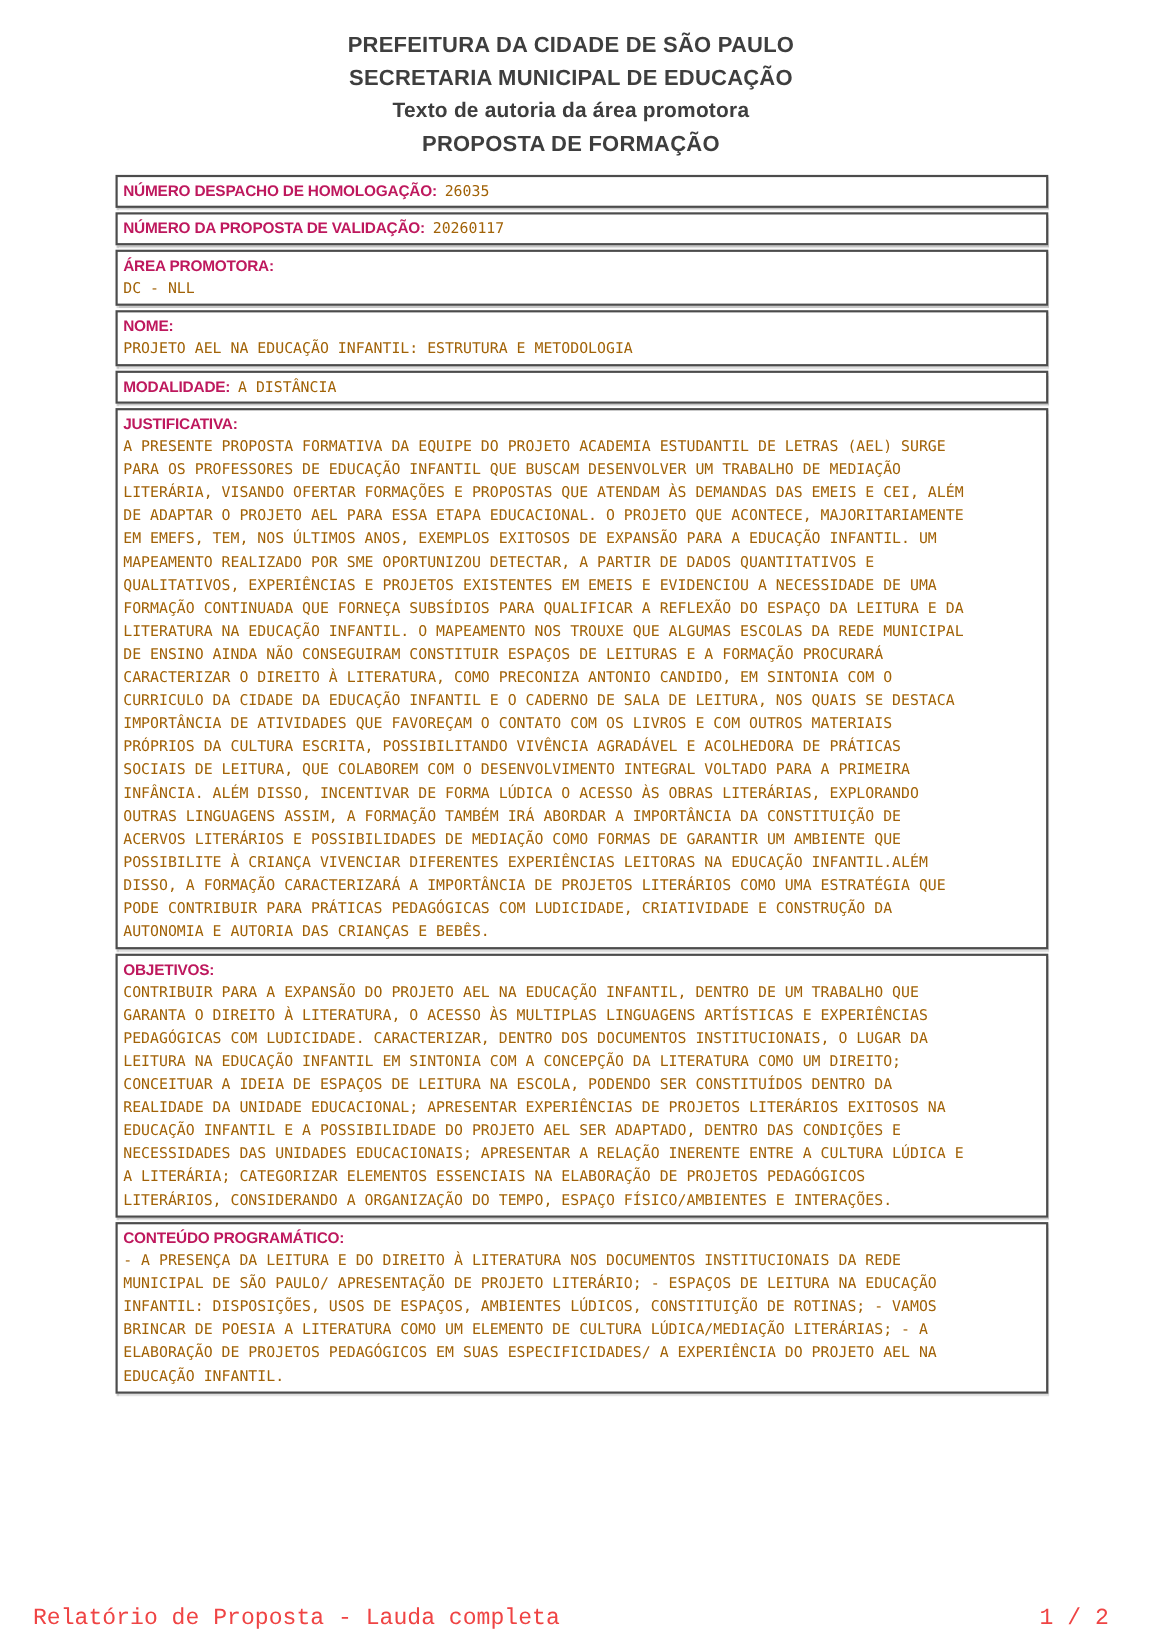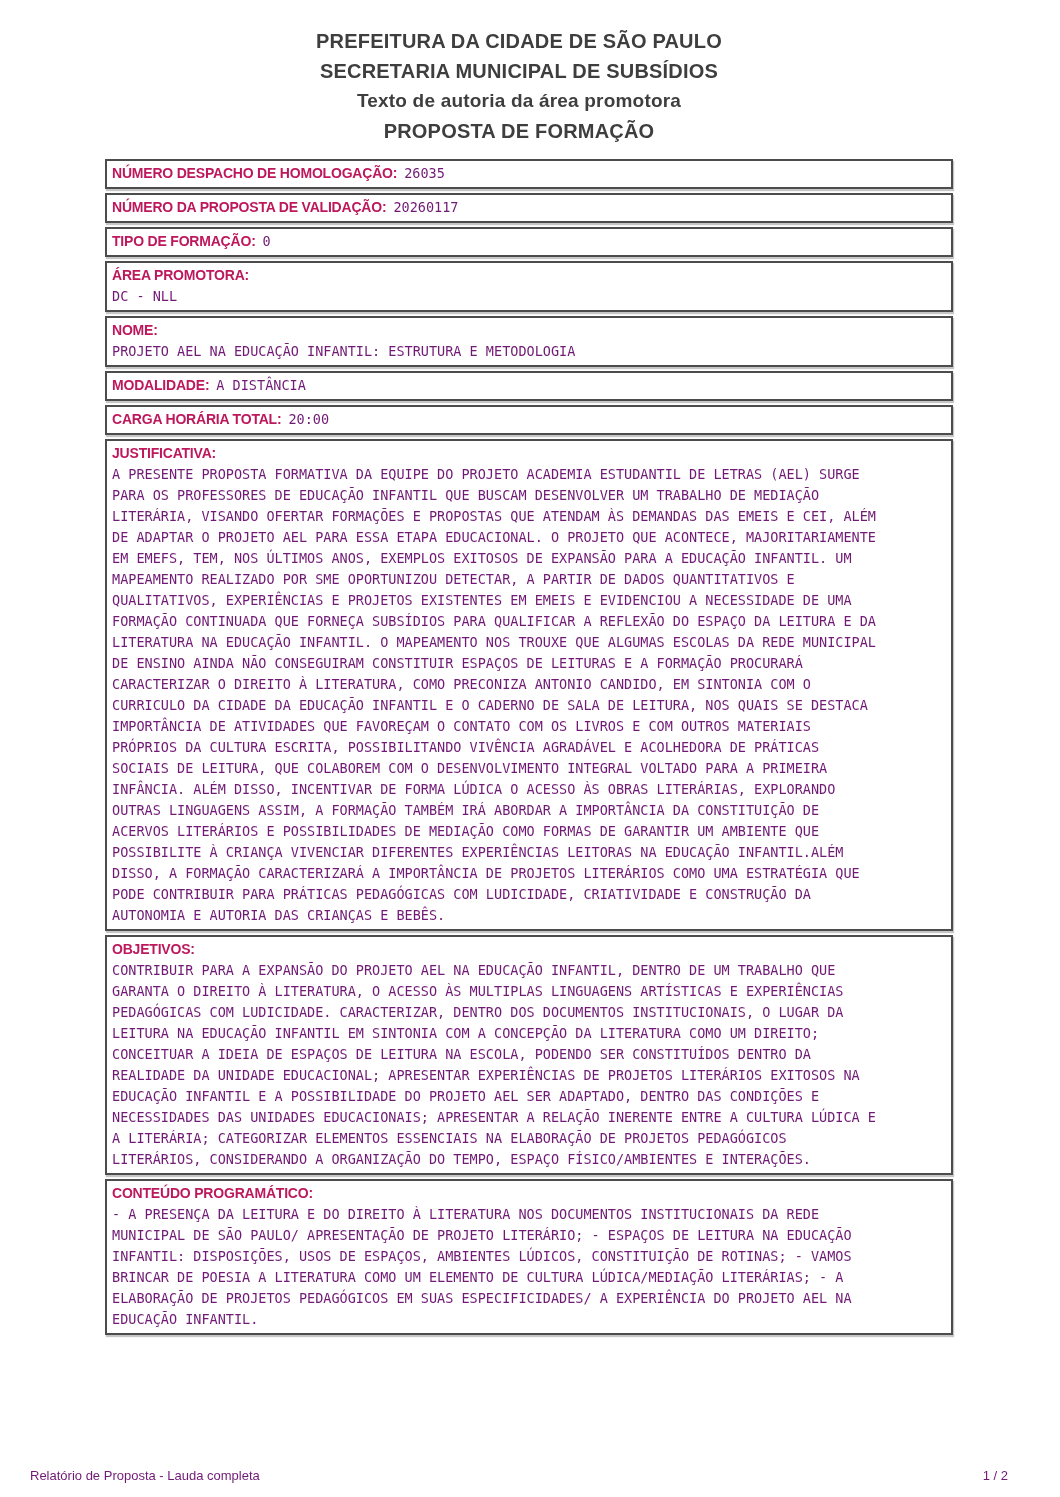--- a/index.html
+++ b/index.html
@@ -36,60 +36,58 @@
     font-family:"Liberation Sans", sans-serif;
     font-weight:700;
     font-size:14px;
     line-height:21px;
     color:#be185d;
     letter-spacing:-0.2px;
   }
   .field-value {
     font-family:"DejaVu Sans Mono", monospace;
     font-size:13.5px;
-    color:#701a75;
+    color:#a16207;
   }
   .field-box.inline .field-value { margin-left:7px; }
   .field-box.block .field-value {
     display:block;
     white-space:pre-wrap;
     line-height:21px;
   }
   footer {
     position:absolute;
     left:30px;
     right:30px;
     bottom:14px;
     display:flex;
     justify-content:space-between;
-    font-family:Liberation Sans, sans-serif;
-    font-size:13px;
-    color:#701a75;
+    font-family:Liberation Mono, monospace;
+    font-size:21px;
+    color:#ef4444;
   }
 </style>
 </head>
 <body>
 
 <div class="page">
 
   <header>
     <div class="h-line">PREFEITURA DA CIDADE DE SÃO PAULO</div>
-    <div class="h-line">SECRETARIA MUNICIPAL DE SUBSÍDIOS</div>
+    <div class="h-line">SECRETARIA MUNICIPAL DE EDUCAÇÃO</div>
     <div class="h-line sub">Texto de autoria da área promotora</div>
     <div class="h-line">PROPOSTA DE FORMAÇÃO</div>
   </header>
 
   <main>
       <div class="field-box inline"><span class="field-label">NÚMERO DESPACHO DE HOMOLOGAÇÃO:</span><span class="field-value">26035</span></div>
       <div class="field-box inline"><span class="field-label">NÚMERO DA PROPOSTA DE VALIDAÇÃO:</span><span class="field-value">20260117</span></div>
-      <div class="field-box inline"><span class="field-label">TIPO DE FORMAÇÃO:</span><span class="field-value">0</span></div>
       <div class="field-box block"><span class="field-label">ÁREA PROMOTORA:</span><span class="field-value">DC - NLL</span></div>
       <div class="field-box block"><span class="field-label">NOME:</span><span class="field-value">PROJETO AEL NA EDUCAÇÃO INFANTIL: ESTRUTURA E METODOLOGIA</span></div>
       <div class="field-box inline"><span class="field-label">MODALIDADE:</span><span class="field-value">A DISTÂNCIA</span></div>
-      <div class="field-box inline"><span class="field-label">CARGA HORÁRIA TOTAL:</span><span class="field-value">20:00</span></div>
       <div class="field-box block"><span class="field-label">JUSTIFICATIVA:</span><span class="field-value">A PRESENTE PROPOSTA FORMATIVA DA EQUIPE DO PROJETO ACADEMIA ESTUDANTIL DE LETRAS (AEL) SURGE
 PARA OS PROFESSORES DE EDUCAÇÃO INFANTIL QUE BUSCAM DESENVOLVER UM TRABALHO DE MEDIAÇÃO
 LITERÁRIA, VISANDO OFERTAR FORMAÇÕES E PROPOSTAS QUE ATENDAM ÀS DEMANDAS DAS EMEIS E CEI, ALÉM
 DE ADAPTAR O PROJETO AEL PARA ESSA ETAPA EDUCACIONAL. O PROJETO QUE ACONTECE, MAJORITARIAMENTE
 EM EMEFS, TEM, NOS ÚLTIMOS ANOS, EXEMPLOS EXITOSOS DE EXPANSÃO PARA A EDUCAÇÃO INFANTIL. UM
 MAPEAMENTO REALIZADO POR SME OPORTUNIZOU DETECTAR, A PARTIR DE DADOS QUANTITATIVOS E
 QUALITATIVOS, EXPERIÊNCIAS E PROJETOS EXISTENTES EM EMEIS E EVIDENCIOU A NECESSIDADE DE UMA
 FORMAÇÃO CONTINUADA QUE FORNEÇA SUBSÍDIOS PARA QUALIFICAR A REFLEXÃO DO ESPAÇO DA LEITURA E DA
 LITERATURA NA EDUCAÇÃO INFANTIL. O MAPEAMENTO NOS TROUXE QUE ALGUMAS ESCOLAS DA REDE MUNICIPAL
 DE ENSINO AINDA NÃO CONSEGUIRAM CONSTITUIR ESPAÇOS DE LEITURAS E A FORMAÇÃO PROCURARÁ

